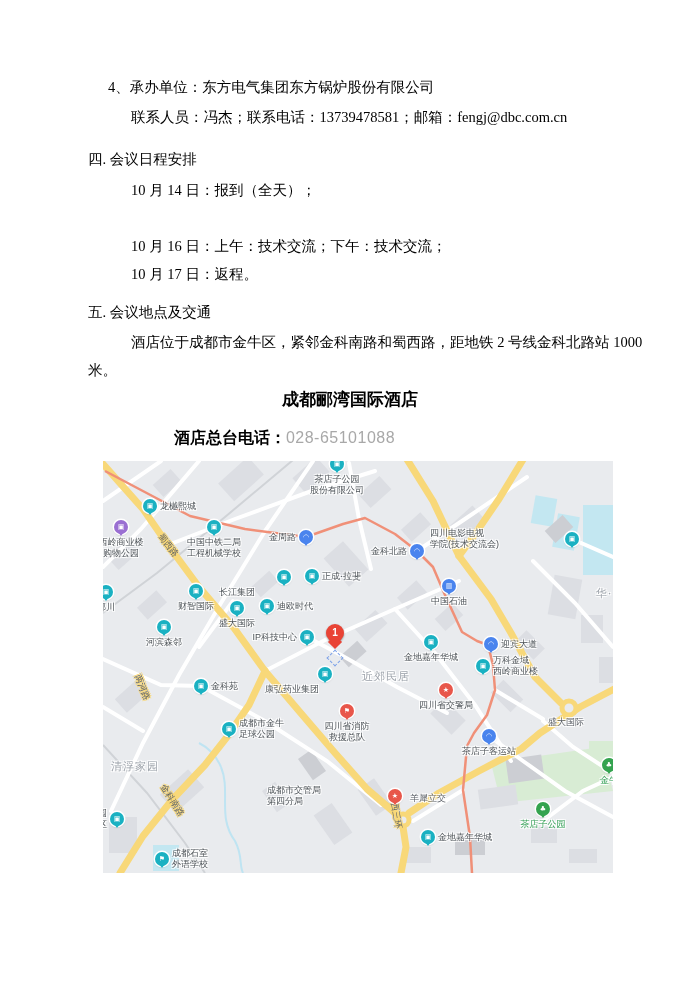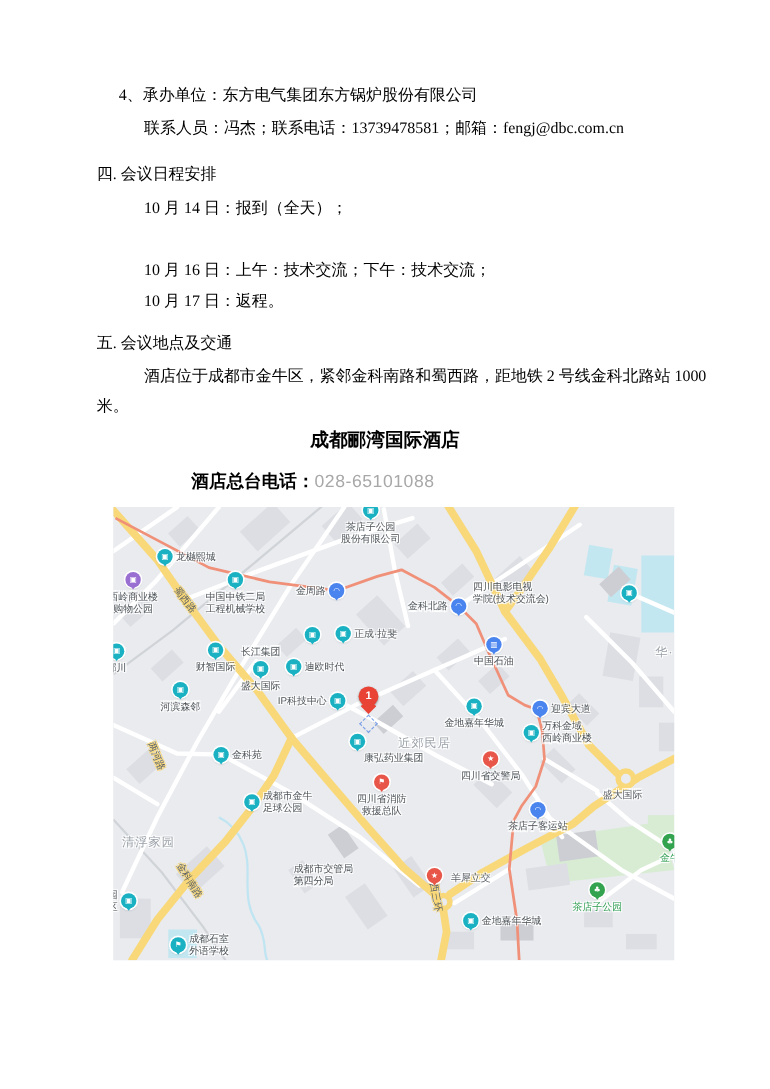--- a/index.html
+++ b/index.html
@@ -241,21 +241,21 @@
           <div>西岭商业楼</div>
         </div>
         <div class="ml area" style="left: 223px; width: 120px; text-align: center; top: 209.5px;">
           <div>近郊民居</div>
         </div>
         <div class="mi" style="background: rgb(26, 177, 194); --c: #1ab1c2; left: 91px; top: 218px;">▣</div>
         <div class="ml" style="left: 108px; top: 219.5px;">
           <div>金科苑</div>
         </div>
         <div class="mi" style="background: rgb(26, 177, 194); --c: #1ab1c2; left: 215px; top: 206px;">▣</div>
-        <div class="ml" style="left: 162px; width: 120px; text-align: right; top: 223px;">
+        <div class="ml" style="left: 162px; width: 120px; text-align: left; top: 223px;">
           <div>康弘药业集团</div>
         </div>
         <div class="mi" style="background: rgb(232, 86, 74); --c: #e8564a; left: 336px; top: 222px;">★</div>
         <div class="ml" style="left: 283px; width: 120px; text-align: center; top: 239px;">
           <div>四川省交警局</div>
         </div>
         <div class="mi" style="background: rgb(232, 86, 74); --c: #e8564a; left: 237px; top: 243px;">⚑</div>
         <div class="ml" style="left: 184px; width: 120px; text-align: center; top: 260px;">
           <div>四川省消防</div>
           <div>救援总队</div>

